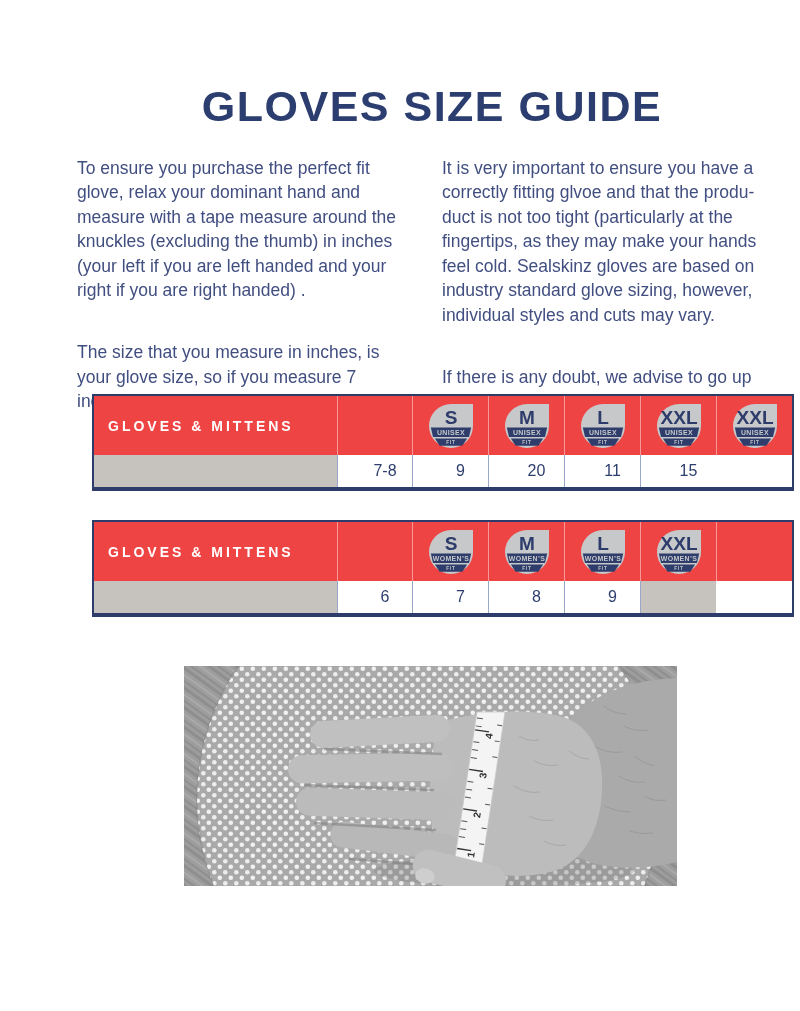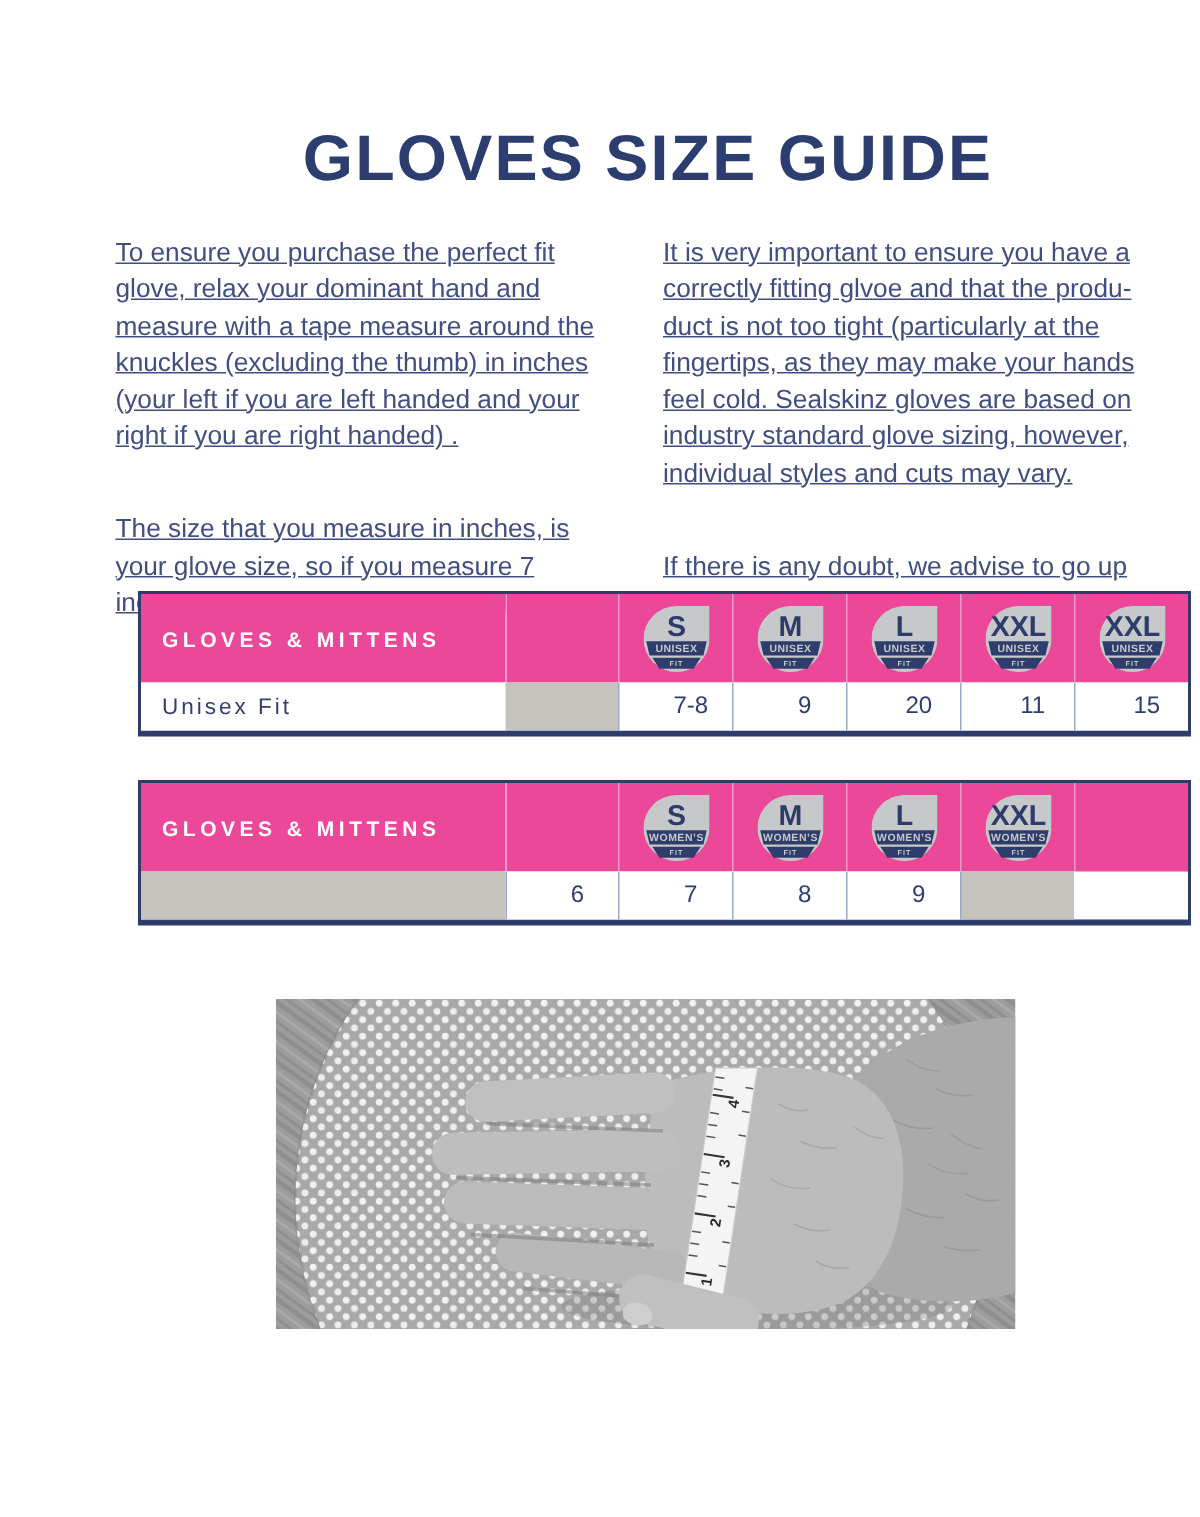--- a/index.html
+++ b/index.html
@@ -5,26 +5,26 @@
   html,body{margin:0;padding:0;background:#ffffff;}
   .page{position:relative;width:800px;height:886px;background:#fff;overflow:hidden;
         font-family:"Liberation Sans",sans-serif;margin-left:32px;}
   
   .title{position:absolute;top:53px;left:0;width:800px;text-align:center;
          font-size:43px;font-weight:bold;letter-spacing:1.5px;color:#2c3d70;}
   
   .columns{position:absolute;left:45px;top:131px;width:720px;display:flex;}
   .col{width:365px;color:#414e80;font-size:17.5px;line-height:24.5px;white-space:pre-line;}
   .col.right{width:355px;}
-  .col p{margin:0 0 13px 0;text-decoration:underline;}
+  .col p{margin:0 0 13px 0;}
   
   .size-table{position:absolute;left:60px;width:702px;box-sizing:border-box;
               border:2px solid #2d3c6a;border-bottom-width:4px;}
   .t-grid{display:grid;grid-template-columns:243px 75px repeat(5,76px);}
-  .hc{background:#ec4899;height:59px;display:flex;align-items:center;justify-content:center;}
+  .hc{background:#ef4444;height:59px;display:flex;align-items:center;justify-content:center;}
   .hc + .hc{border-left:1px solid rgba(255,255,255,.45);}
   .hc.label{justify-content:flex-start;padding-left:14px;color:#ffffff;font-weight:bold;
             font-size:14px;letter-spacing:3px;}
   .dc{background:#ffffff;height:32px;display:flex;align-items:center;justify-content:center;
       color:#2d3e6e;font-size:16px;padding-left:20px;}
   .dc.val{border-left:1px solid #9aa7c9;}
   .dc.label{justify-content:flex-start;padding-left:14px;font-size:15px;letter-spacing:2px;color:#33406f;}
   .dc.grayfill{background:#c6c3be;}
   #table1{top:394px;}
   #table2{top:520px;}
@@ -122,21 +122,20 @@
           <text class="badge-letter" x="30" y="27" text-anchor="middle" font-size="19">XXL</text>
           <polygon class="badge-band" points="2.5,32 57.5,32 54.5,45 5.5,45"></polygon>
           <text class="badge-fit" x="30" y="42" text-anchor="middle">UNISEX</text>
           <polygon class="badge-band" points="8,47 52,47 45.5,57 14.5,57"></polygon>
           <text class="badge-sub" x="30" y="55" text-anchor="middle">FIT</text>
         </svg>
       </div>
     </div>
 
     <div class="t-grid">
-      <div class="dc label">Unisex Fit</div>
       <div class="dc grayfill"></div>
       <div class="dc val">7-8</div>
       <div class="dc val">9</div>
       <div class="dc val">20</div>
       <div class="dc val">11</div>
       <div class="dc val">15</div>
     </div>
   </div>
 
   <div class="size-table" id="table2">

